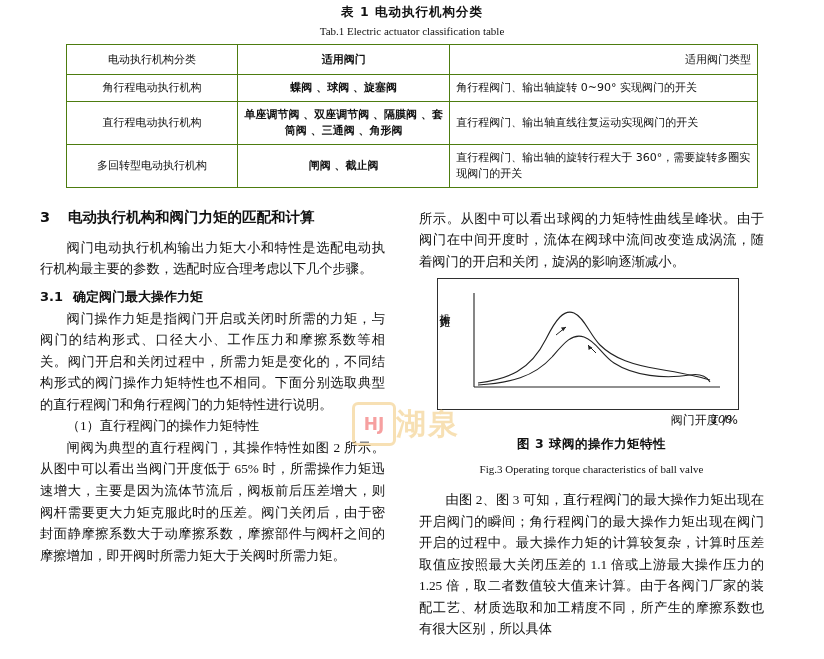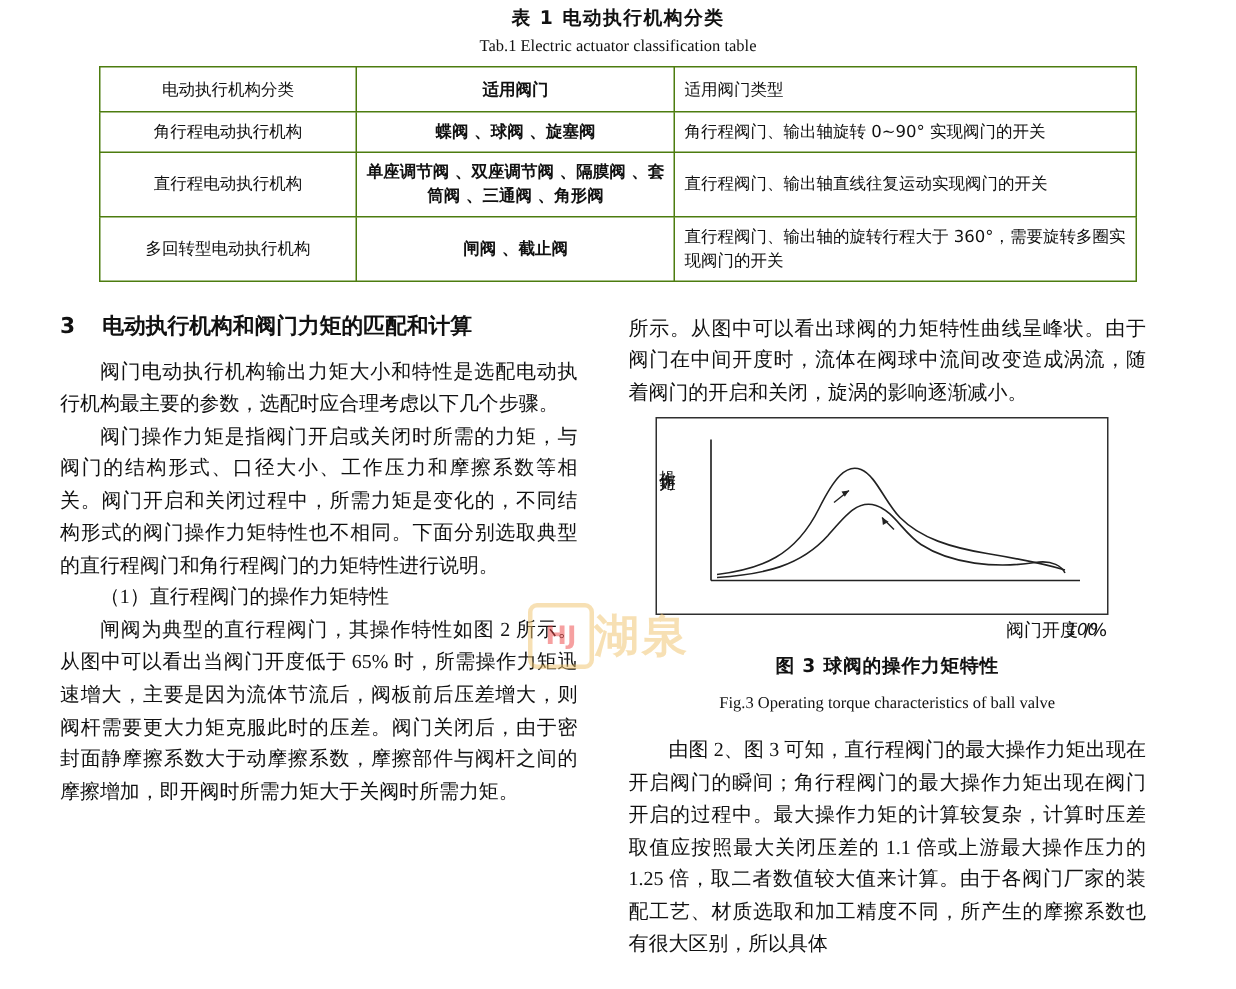--- a/index.html
+++ b/index.html
@@ -39,21 +39,21 @@
     line-height:1.45;
     vertical-align:middle;
   }
   table.cls tr.head td{
     text-align:center;
     height:19px;
   }
   td.c1{width:168px;text-align:center;}
   td.c2{width:212px;text-align:center;font-weight:bold;}
   td.c3{width:312px;}
-  table.cls tr.head td.c3{text-align:left;}
+  table.cls tr.head td.c3{text-align:right;}
 
   
   .cols{
     position:relative;
     margin:20px 40px 0 40px;
     display:flex;
     gap:34px;
   }
   .col{width:345px;}
   .col.right{width:345px;}
@@ -199,20 +199,24 @@
     </table>
 
   <div class="cols">
 
     <div class="col left">
       <h3 class="sec">
         <span class="num">3</span>
         <span>电动执行机构和阀门力矩的匹配和计算</span>
       </h3>
       <p class="para">阀门电动执行机构输出力矩大小和特性是选配电动执行机构最主要的参数，选配时应合理考虑以下几个步骤。</p>
+      <div class="sub">
+        <span>3.1</span>
+        <span>确定阀门最大操作力矩</span>
+      </div>
       <p class="para">阀门操作力矩是指阀门开启或关闭时所需的力矩，与阀门的结构形式、口径大小、工作压力和摩擦系数等相关。阀门开启和关闭过程中，所需力矩是变化的，不同结构形式的阀门操作力矩特性也不相同。下面分别选取典型的直行程阀门和角行程阀门的力矩特性进行说明。</p>
       <p class="para">（1）直行程阀门的操作力矩特性</p>
       <p class="para">闸阀为典型的直行程阀门，其操作特性如图 2 所示。从图中可以看出当阀门开度低于 65% 时，所需操作力矩迅速增大，主要是因为流体节流后，阀板前后压差增大，则阀杆需要更大力矩克服此时的压差。阀门关闭后，由于密封面静摩擦系数大于动摩擦系数，摩擦部件与阀杆之间的摩擦增加，即开阀时所需力矩大于关阀时所需力矩。</p>
     </div>
 
     <div class="col right">
       <p class="para noindent">所示。从图中可以看出球阀的力矩特性曲线呈峰状。由于阀门在中间开度时，流体在阀球中流间改变造成涡流，随着阀门的开启和关闭，旋涡的影响逐渐减小。</p>
 
       <div class="figwrap">
         <div class="figure">

